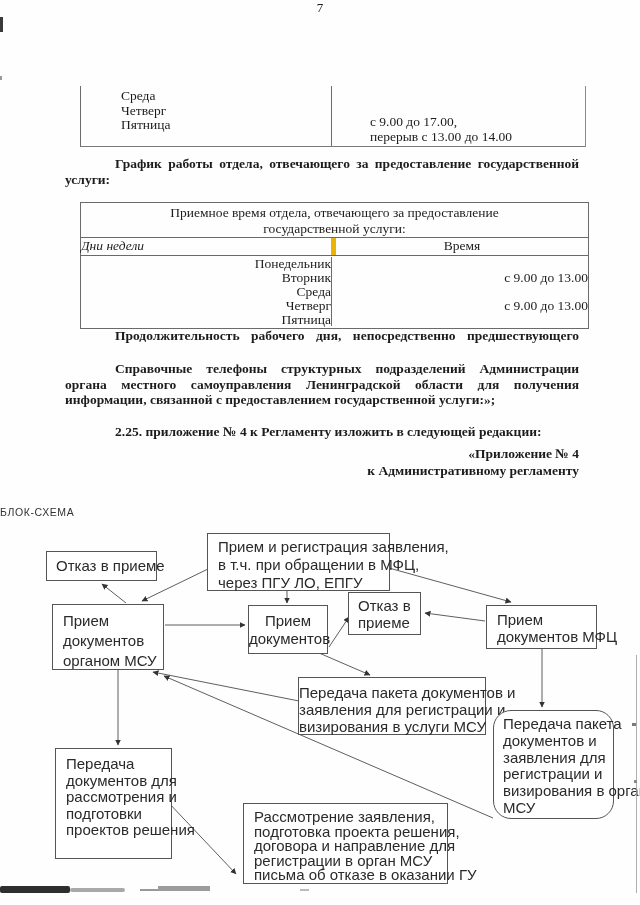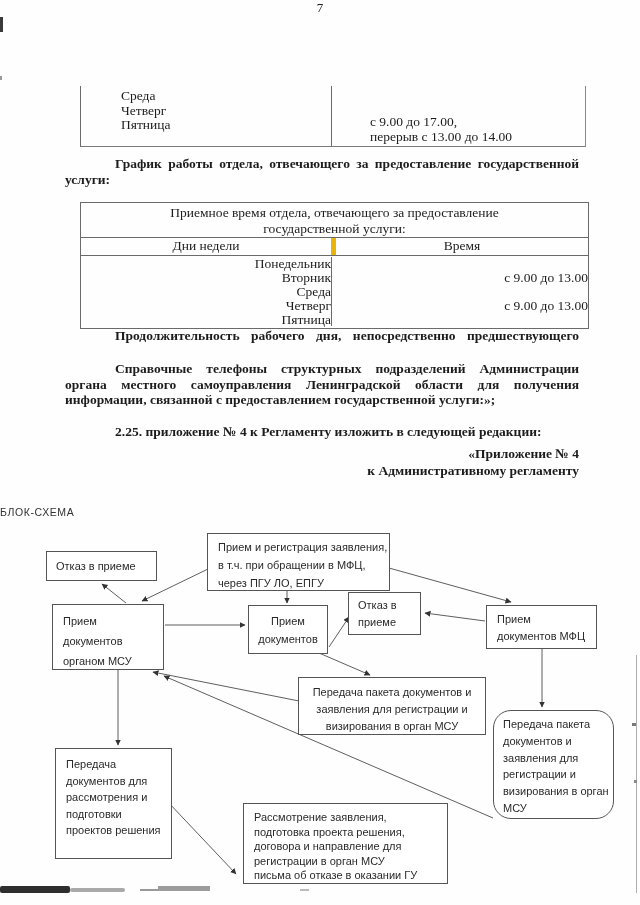--- a/index.html
+++ b/index.html
@@ -18,40 +18,40 @@
     border-left:1px solid #6a6a6a;border-right:1px solid #8a8a8a;border-bottom:1px solid #7a7a7a;
     display:flex;box-sizing:border-box;}
   .tfrag-left{width:250px;padding:3px 0 0 40px;line-height:14.5px;box-sizing:border-box;}
   .tfrag-right{flex:1;border-left:1px solid #6a6a6a;padding:0 0 2px 38px;line-height:14.5px;
     display:flex;flex-direction:column;justify-content:flex-end;box-sizing:border-box;}
 
   .rtable{left:80px;top:202px;width:509px;
     border:1px solid #6a6a6a;box-sizing:border-box;background:#fff0;}
   .rt-title{border-bottom:1px solid #6a6a6a;padding:2px 0 1px 0;line-height:15.5px;text-align:center;}
   .rt-cols{display:flex;border-bottom:1px solid #6a6a6a;height:17px;line-height:16px;}
-  .rt-cols .c1{width:250px;text-align:center;box-sizing:border-box;}
+  .rt-cols .c1{width:250px;text-align:left;box-sizing:border-box;font-style:italic;}
   .rt-cols .c2{flex:1;border-left:5px solid #eab308;text-align:center;box-sizing:border-box;}
   .rt-row{display:flex;height:13.9px;line-height:13.9px;}
   .rt-row .day{width:250px;padding-left:40px;box-sizing:border-box;}
   .rt-row .time{flex:1;border-left:1px solid #6a6a6a;padding-left:38px;box-sizing:border-box;}
   .rt-body{padding:1px 0 2px 0;text-align:right;}
 
   
   .para{left:65px;width:514px;line-height:15.6px;}
   .para .bl{text-align:justify;text-align-last:justify;font-weight:bold;}
   .para .bl:first-child{text-indent:50px;}
   .para .bl-last{text-align-last:left;}
   .appendix{left:65px;top:446px;width:514px;line-height:16.5px;}
   .appendix .bl{text-align:right;font-weight:bold;}
 
   
   .fc-title{left:0;top:506px;width:640px;
     font-family:"Liberation Sans",sans-serif;font-size:10.5px;letter-spacing:.6px;color:#333;}
   .fbox{position:absolute;border:1px solid #555;background:#fff;box-sizing:border-box;
-    font-family:"Liberation Sans",sans-serif;font-size:11px;color:#2a2a2a;}
+    font-family:"Liberation Sans",sans-serif;font-size:15px;color:#2a2a2a;}
   .fbox .bl{white-space:nowrap;}
   .fcentered{text-align:center;}
 
   #fcsvg{position:absolute;left:0;top:530px;}
 
   
   .art{position:absolute;pointer-events:none;}
 </style>
 </head>
 <body>
@@ -176,21 +176,21 @@
   </div>
 
 <div class="fbox" style="left:486px;top:605px;width:111px;height:44px;padding:5px 0 0 10px;line-height:17px;">
     <div class="bl">Прием</div>
     <div class="bl bl-last">документов МФЦ</div>
   </div>
 
 <div class="fbox fcentered" style="left:298px;top:677px;width:188px;height:58px;padding:6px 0 0 0;line-height:17px;">
     <div class="bl">Передача пакета документов и</div>
     <div class="bl">заявления для регистрации и</div>
-    <div class="bl bl-last">визирования в орган МСУ</div>
+    <div class="bl bl-last">визирования в услуги МСУ</div>
   </div>
 
 <div class="fbox" style="left:493px;top:710px;width:121px;height:109px;padding:5px 0 0 9px;line-height:16.8px;border-radius:18px;">
     <div class="bl">Передача пакета</div>
     <div class="bl">документов и</div>
     <div class="bl">заявления для</div>
     <div class="bl">регистрации и</div>
     <div class="bl">визирования в орган</div>
     <div class="bl bl-last">МСУ</div>
   </div>

